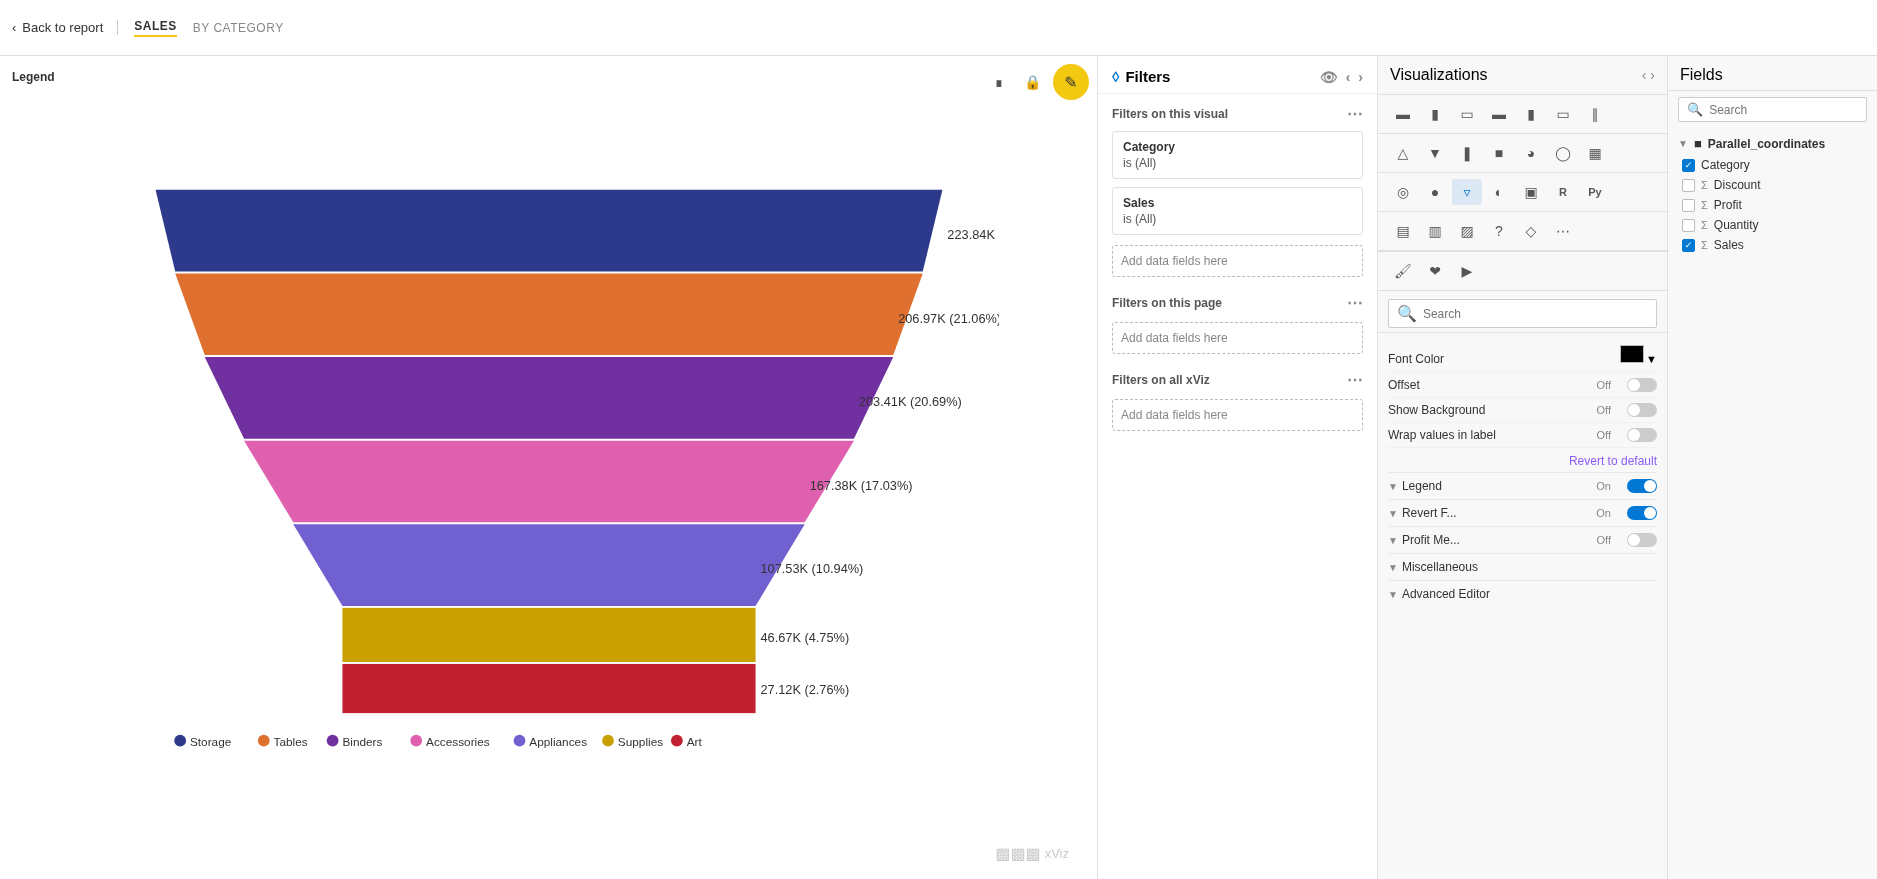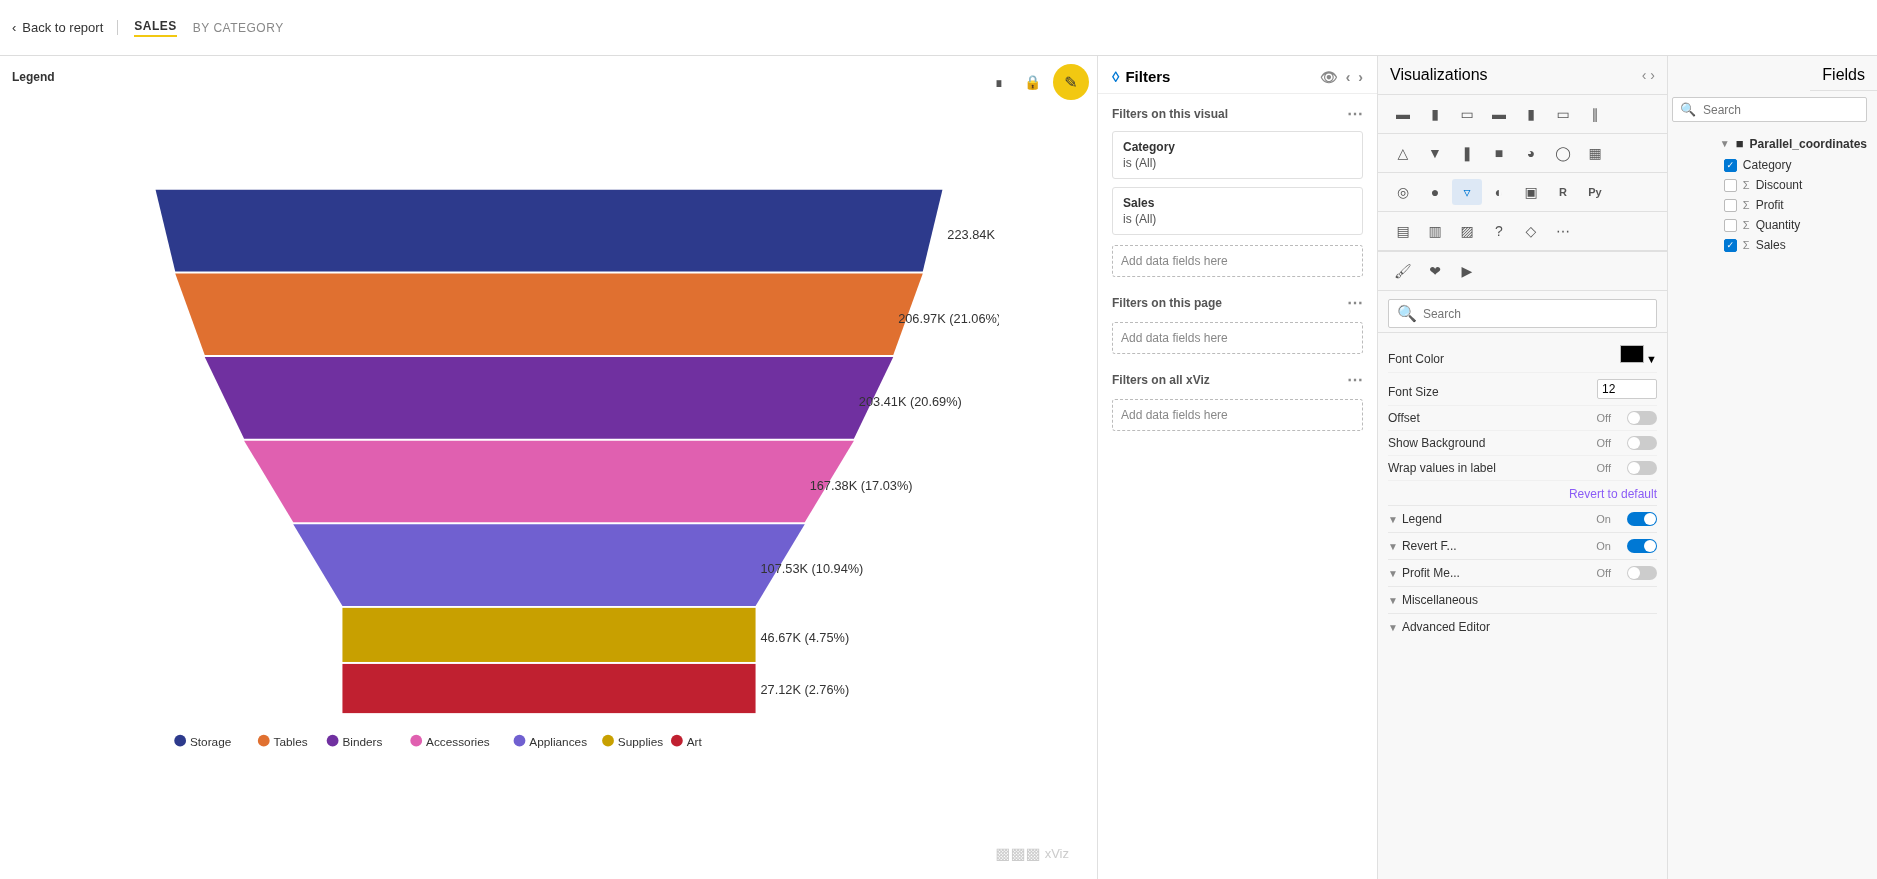--- a/index.html
+++ b/index.html
@@ -182,21 +182,20 @@
     }
 
     
     .fields-panel {
       width: 210px;
       background: #f8f8f8;
       border-left: 1px solid #e0e0e0;
       display: flex; flex-direction: column;
       flex-shrink: 0;
       overflow-y: auto;
-      align-items: flex-end;
     }
     .fields-panel-header {
       display: flex; align-items: center; justify-content: space-between;
       padding: 10px 12px 6px 12px;
       border-bottom: 1px solid #e0e0e0;
     }
     .fields-search {
       display: flex; align-items: center; gap: 6px;
       margin: 6px 10px;
       border: 1px solid #ccc; border-radius: 2px;
@@ -457,24 +456,20 @@
 
     <div class="format-section">
 
       <div class="format-row">
         <span class="format-label">Font Color</span>
         <span>
           <span class="color-box"></span><span style="font-size:11px;margin-left:2px;">▼</span>
         </span>
       </div>
 
-      <div class="format-row">
-        <span class="format-label">Font Size</span>
-        <input class="font-size-input" type="text" value="12" style="">
-      </div>
 
       <div class="toggle-row">
         <span class="format-label">Offset</span>
         <div class="toggle-switch">
           <span>Off</span>
           <div class="toggle-track">
             <div class="toggle-thumb"></div>
           </div>
         </div>
       </div>

